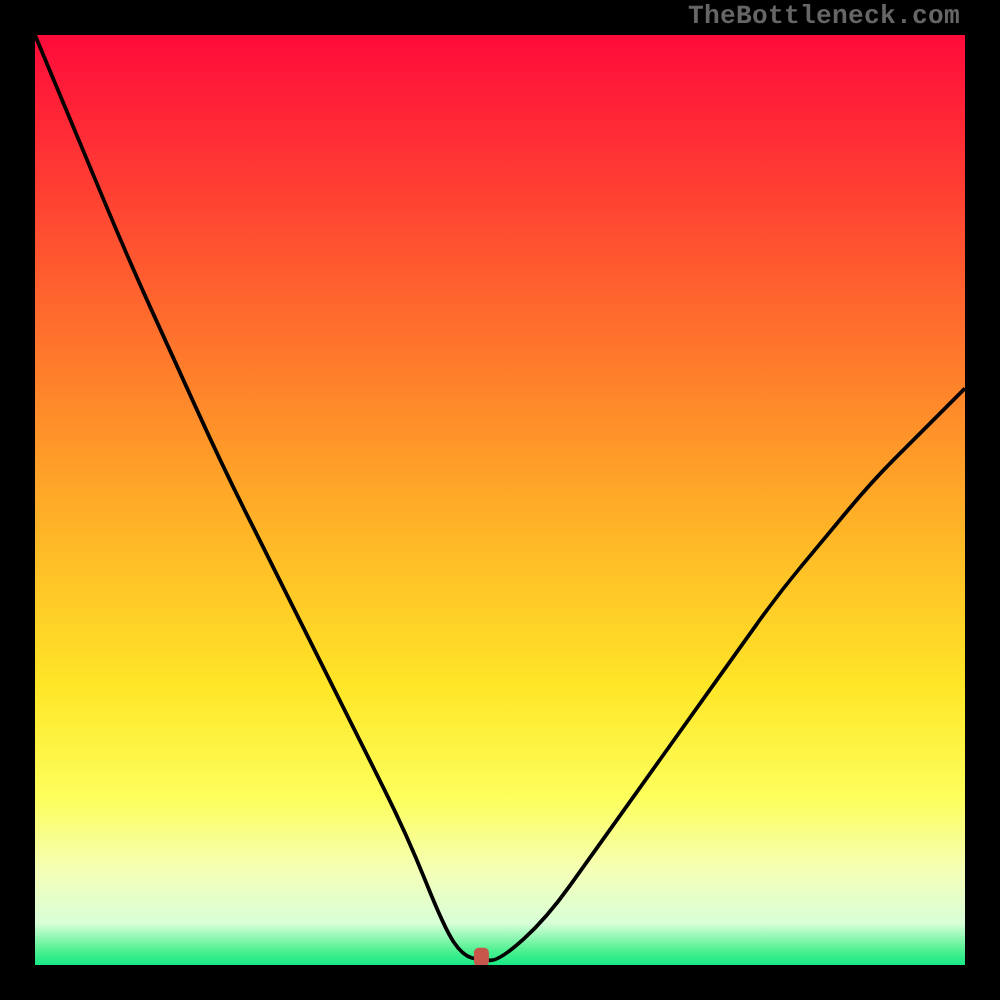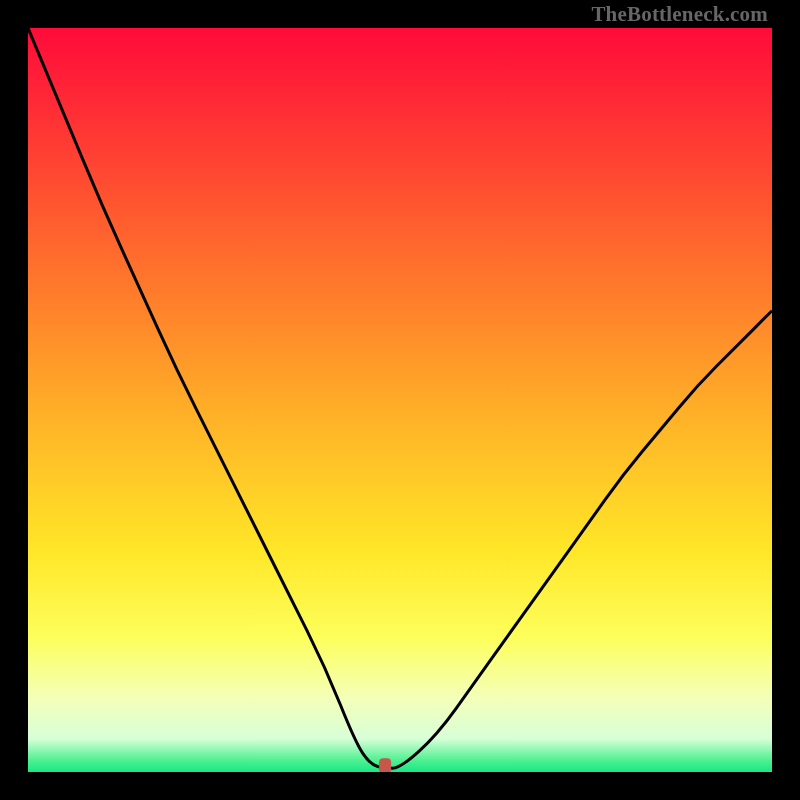--- a/index.html
+++ b/index.html
@@ -15,21 +15,21 @@
     left: 28px;
     top: 28px;
     width: 744px;
     height: 744px;
     background: #000;
   }
   .watermark {
     position: absolute;
     top: 2px;
     right: 32px;
-    font-family: Liberation Serif, serif;
+    font-family: Liberation Mono, monospace;
     font-size: 21px;
     font-weight: 600;
     color: #666666;
     letter-spacing: 0.2px;
   }
   svg {
     display: block;
   }
 </style>
 </head>

